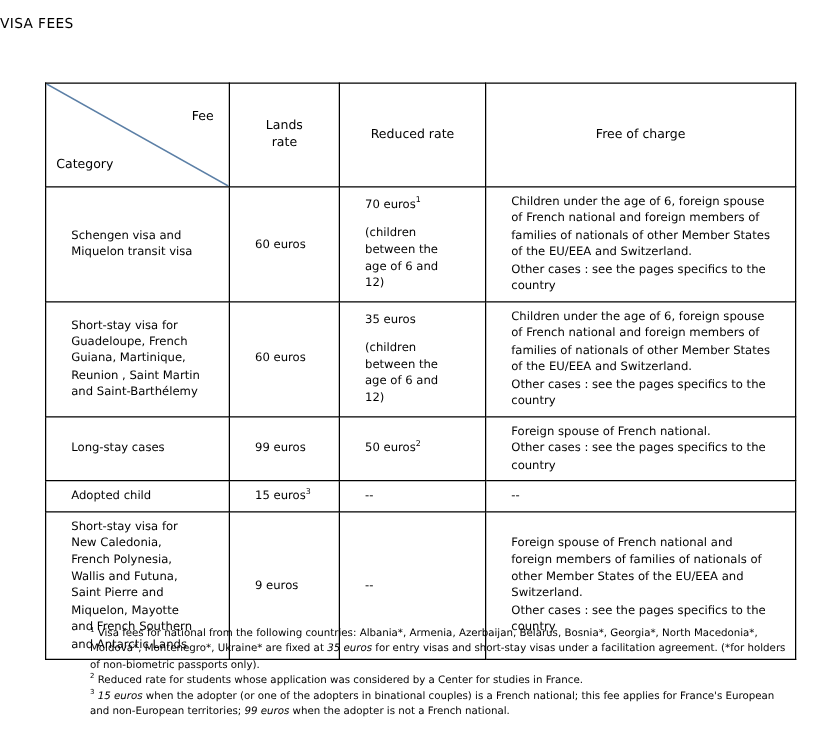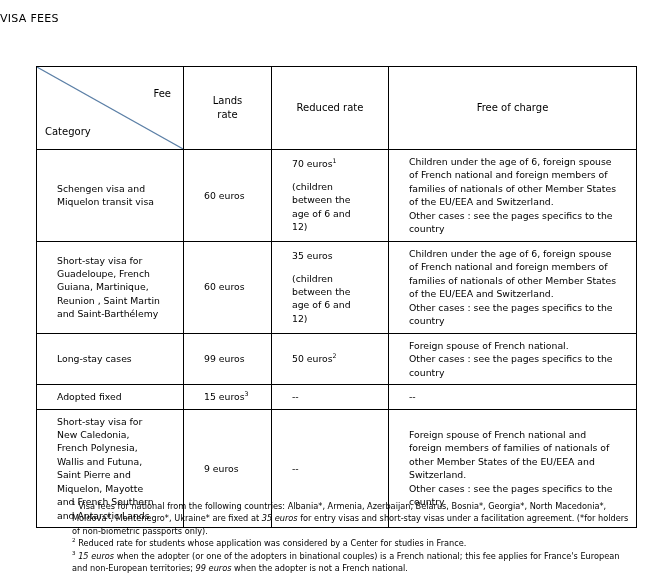--- a/index.html
+++ b/index.html
@@ -140,21 +140,21 @@
     </tr>
 
     <tr>
       <td class="cat">Long-stay cases</td>
       <td class="rate"><span>99 euros</span></td>
       <td class="red"><span>50 euros</span><sup>2</sup></td>
       <td class="free">Foreign spouse of French national.<br>Other cases : see the pages specifics to the country</td>
     </tr>
 
     <tr>
-      <td class="cat">Adopted fixed</td>
+      <td class="cat">Adopted child</td>
       <td class="rate"><span>15 euros</span><sup>3</sup></td>
       <td class="red"><span>--</span></td>
       <td class="free">--</td>
     </tr>
 
     <tr>
       <td class="cat">Short-stay visa for New Caledonia, French Polynesia, Wallis and Futuna, Saint Pierre and Miquelon, Mayotte and French Southern and Antarctic Lands</td>
       <td class="rate"><span>9 euros</span></td>
       <td class="red"><span>--</span></td>
       <td class="free">Foreign spouse of French national and foreign members of families of nationals of other Member States of the EU/EEA and Switzerland.<br>Other cases : see the pages specifics to the country</td>

